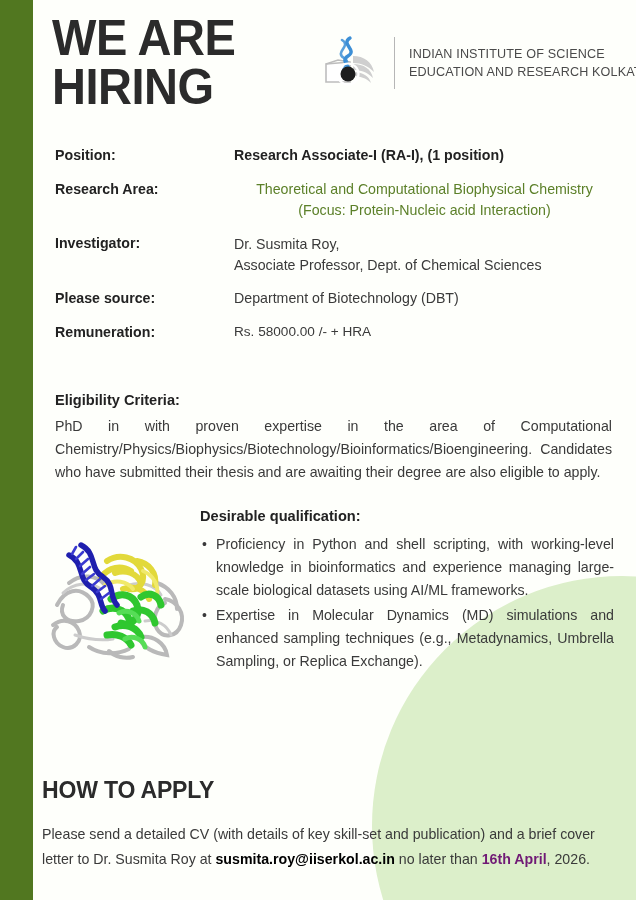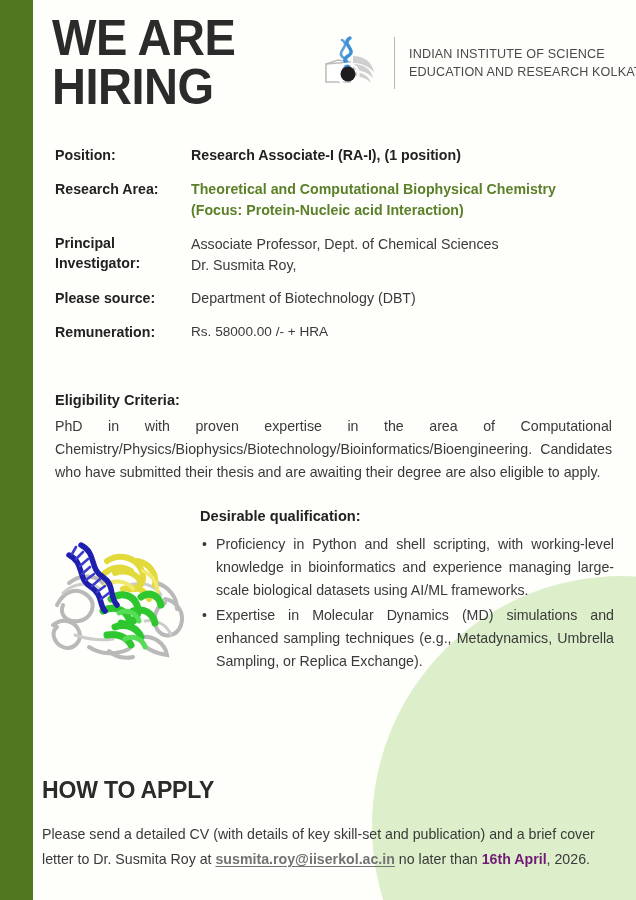--- a/index.html
+++ b/index.html
@@ -107,43 +107,45 @@
   #details {
     position: absolute;
     left: 55px;
     top: 145px;
     width: 560px;
   }
   .drow {
     display: flex;
     align-items: flex-start;
     margin-bottom: 13px;
+    gap: 43px;
   }
   .dlabel {
     flex: 0 0 136px;
     font-size: 14.2px;
     font-weight: bold;
     color: #222222;
     line-height: 1.42;
   }
   .dlabel.wrap { line-height: 1.38; }
   .dvalue {
     flex: 1;
     font-size: 14.2px;
     line-height: 1.45;
     color: #3a3a3a;
   }
   .dvalue.bold {
     font-weight: bold;
     color: #222222;
   }
   .dvalue.green {
-    font-weight: bold;
+    font-weight: normal;
     color: #5c8029;
     line-height: 1.5;
+    text-align: center;
   }
   .dvalue .ln { display: block; }
   .dvalue.small { font-size: 13.6px; }
 
   
   .inline-row {
     margin-bottom: 13px;
     font-size: 14.2px;
     line-height: 1.45;
   }
@@ -233,23 +235,22 @@
     transform: scaleX(0.96);
     transform-origin: left top;
     margin-bottom: 18px;
   }
   #apply-body {
     font-size: 14.2px;
     line-height: 1.75;
     color: #3a3a3a;
   }
   #apply-body .email {
-    color: #737373;
-    font-weight: bold;
-    text-decoration: underline;
+    color: #000000;
+    font-weight: bold;
     text-underline-offset: 2px;
   }
   #apply-body .bold {
     font-weight: bold;
     color: #701a75;
   }
 </style>
 </head>
 <body>
 
@@ -302,26 +303,25 @@
       <div class="drow">
         <div class="dlabel">Research Area:</div>
         <div class="dvalue green">
           <span class="ln">Theoretical and Computational Biophysical Chemistry</span>
           <span class="ln">(Focus: Protein-Nucleic acid Interaction)</span>
         </div>
       </div>
 
       <div class="drow">
         <div class="dlabel wrap">
-          <div>Principal</div>
           <div>Investigator:</div>
         </div>
         <div class="dvalue">
+          <span class="ln">Dr. Susmita Roy,</span>
           <span class="ln">Associate Professor, Dept. of Chemical Sciences</span>
-          <span class="ln">Dr. Susmita Roy,</span>
         </div>
       </div>
 
       <div class="drow">
         <div class="dlabel">Please source:</div>
         <div class="dvalue">Department of Biotechnology (DBT)</div>
       </div>
 
       <div class="drow">
         <div class="dlabel">Remuneration:</div>

